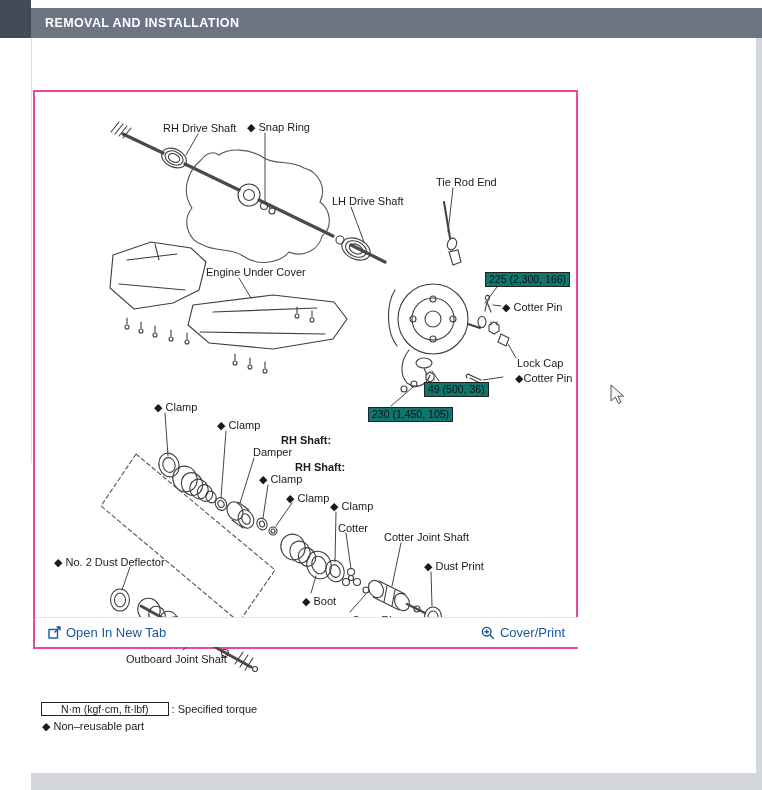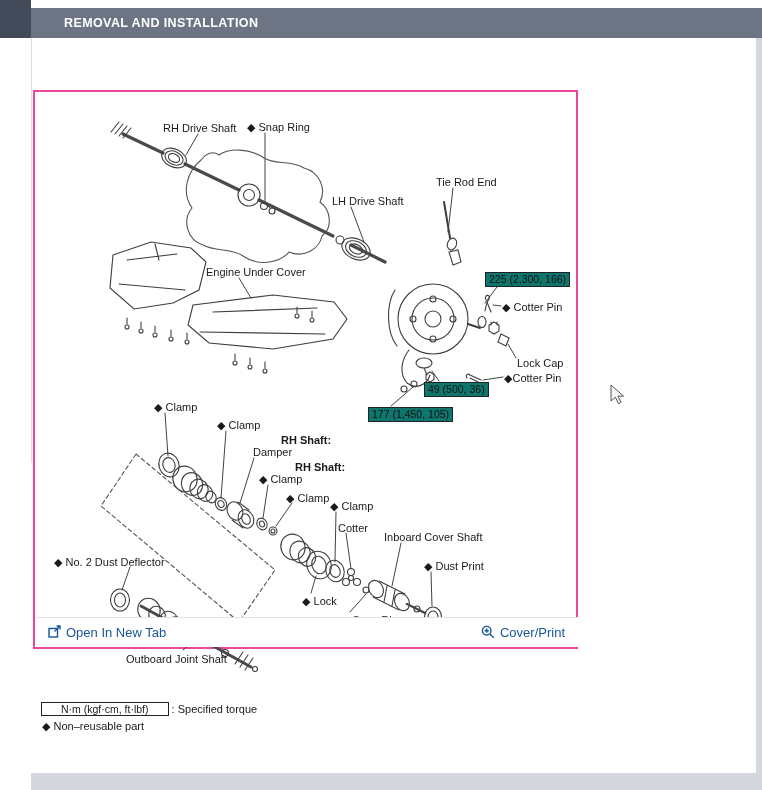--- a/index.html
+++ b/index.html
@@ -13,21 +13,21 @@
     background:#ffffff;font-family:"Liberation Sans",sans-serif;
   }
   .header-bar{
     position:absolute;left:0;top:8px;width:762px;height:30px;
     background:var(--header-bg);display:flex;align-items:center;
   }
   .header-corner{
     position:absolute;left:0;top:0;width:31px;height:38px;background:#434b5b;
   }
   .header-title{
-    margin-left:32px;color:#ffffff;font-size:12.5px;font-weight:bold;letter-spacing:.4px;padding-left:32px;
+    margin-left:45px;color:#ffffff;font-size:12.5px;font-weight:bold;letter-spacing:.4px;
   }
   .left-rule{position:absolute;left:31px;top:38px;width:1px;height:425px;background:#dadde2;}
   .right-strip{position:absolute;left:756px;top:38px;width:6px;height:752px;background:#d3d7dc;}
   .bottom-strip{position:absolute;left:31px;top:773px;width:731px;height:17px;background:#d3d7dc;}
 
   .figure{
     position:absolute;left:33px;top:90px;width:545px;height:559px;
     background:#fff;border:2px solid #ec4899;
   }
   .diagram{position:relative;width:543px;height:641px;}
@@ -44,21 +44,21 @@
   }
   .legend-row{position:absolute;font-size:11px;color:#1a1a1a;white-space:nowrap;}
   .legend-box{border:1px solid #222;padding:0 19px;font-size:10.5px;}
 
   .figure-footer{
     position:absolute;left:0;bottom:0;width:543px;height:30px;
     border-top:1px solid #e1e4e8;display:flex;align-items:center;
     justify-content:space-between;padding:0 13px;background:#fff;
   }
   .flink{
-    display:inline-flex;align-items:flex-start;gap:5px;color:var(--link);
+    display:inline-flex;align-items:center;gap:5px;color:var(--link);
     font-size:13px;text-decoration:none;cursor:pointer;
   }
   .flink svg{display:block;}
 
   .cursor{position:absolute;left:610px;top:384px;width:15px;height:21px;}
 </style>
 </head>
 <body>
 
 <div class="header-bar">
@@ -234,43 +234,43 @@
 
     <span class="lbl" style="left:128px;top:30px">RH Drive Shaft</span>
     <span class="lbl" style="left:212px;top:29px">◆ Snap Ring</span>
     <span class="lbl" style="left:297px;top:103px">LH Drive Shaft</span>
     <span class="lbl" style="left:401px;top:84px">Tie Rod End</span>
     <span class="lbl" style="left:171px;top:174px">Engine Under Cover</span>
 
     <span class="spec" style="left:450px;top:180px">225 (2,300, 166)</span>
     <span class="lbl" style="left:467px;top:209px">◆ Cotter Pin</span>
     <span class="lbl" style="left:482px;top:265px">Lock Cap</span>
-    <span class="lbl" style="left:469px;top:280px">◆Cotter Pin</span>
+    <span class="lbl" style="left:480px;top:280px">◆Cotter Pin</span>
     <span class="spec" style="left:389px;top:290px">49 (500, 36)</span>
-    <span class="spec" style="left:333px;top:315px">177 (1,450, 105)</span>
+    <span class="spec" style="left:333px;top:315px">230 (1,450, 105)</span>
 
     <span class="lbl" style="left:119px;top:309px">◆ Clamp</span>
     <span class="lbl" style="left:182px;top:327px">◆ Clamp</span>
 
     <div class="lbl" style="left:210px;top:342px">
       <span class="b">RH Shaft:</span><br>
       <span class="sub">Damper</span>
     </div>
     <div class="lbl" style="left:224px;top:369px">
       <span class="b">RH Shaft:</span><br>
       <span>◆ Clamp</span>
     </div>
 
     <span class="lbl" style="left:251px;top:400px">◆ Clamp</span>
     <span class="lbl" style="left:295px;top:408px">◆ Clamp</span>
     <span class="lbl" style="left:303px;top:430px">Cotter</span>
-    <span class="lbl" style="left:349px;top:439px">Inboard Cover Shaft</span>
+    <span class="lbl" style="left:349px;top:439px">Cotter Joint Shaft</span>
     <span class="lbl" style="left:389px;top:468px">◆ Dust Print</span>
     <span class="lbl" style="left:19px;top:464px">◆ No. 2 Dust Deflector</span>
-    <span class="lbl" style="left:267px;top:503px">◆ Lock</span>
+    <span class="lbl" style="left:267px;top:503px">◆ Boot</span>
     <span class="lbl" style="left:306px;top:522px">◆ Snap Ring</span>
     <span class="lbl" style="left:91px;top:561px">Outboard Joint Shaft</span>
 
     <div class="legend-row" style="left:6px;top:611px">
       <span class="legend-box">N·m (kgf·cm, ft·lbf)</span>
       <span>:  Specified torque</span>
     </div>
     <div class="legend-row" style="left:7px;top:628px">
       <span>◆ Non–reusable part</span>
     </div>

